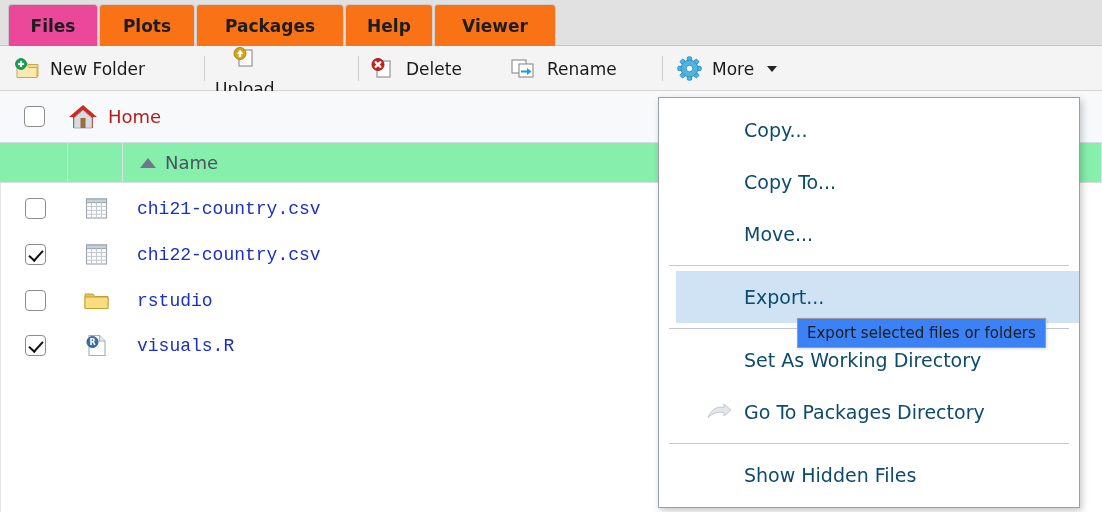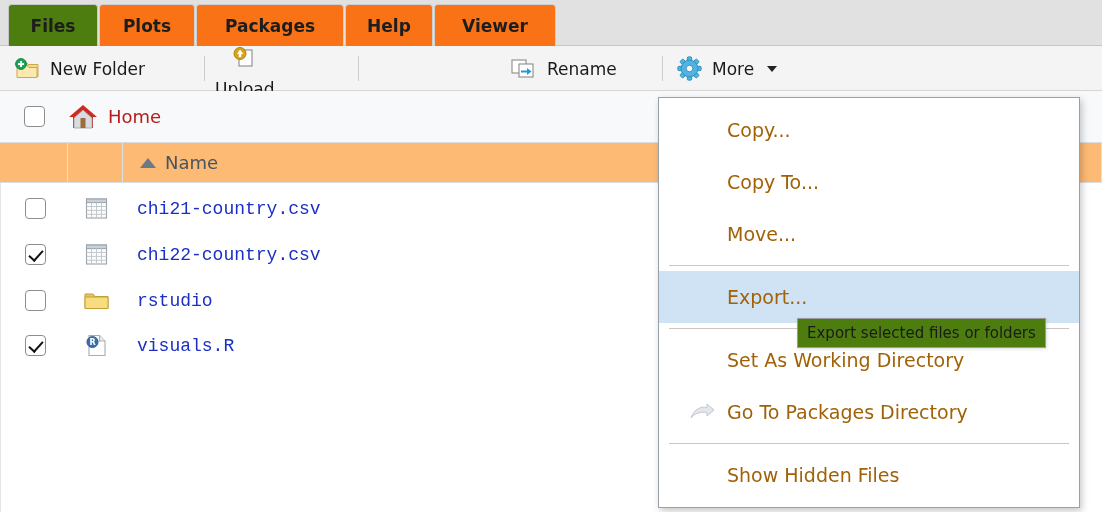--- a/index.html
+++ b/index.html
@@ -44,21 +44,21 @@
     display: flex;
     align-items: center;
     justify-content: center;
     font-size: 17px;
     font-weight: bold;
     color: #1d1d1d;
     cursor: pointer;
     z-index: 2;
   }
   .tab.active {
-    background: #4d7c0f;
+    background: #ec4899;
     border-color: #c6c6c6;
     z-index: 3;
   }
 
   
   #toolbar {
     position: absolute;
     left: 0; top: 46px;
     width: 1102px; height: 45px;
     background: #f4f4f4;
@@ -109,21 +109,21 @@
     margin-left: 10px;
     cursor: pointer;
     text-align: right;
   }
 
   
   #colhdr {
     position: absolute;
     left: 0; top: 143px;
     width: 1102px; height: 40px;
-    background: #fdba74;
+    background: #86efac;
     box-sizing: border-box;
     border-bottom: 1px solid #d9dde0;
   }
   .hcell {
     position: absolute;
     top: 0;
     height: 39px;
     box-sizing: border-box;
     border-right: 1px solid #dde1e4;
     display: flex;
@@ -198,24 +198,25 @@
     box-sizing: border-box;
     z-index: 40;
     padding: 6px 0 6px 0;
   }
   .mitem {
     position: relative;
     height: 52px;
     display: flex;
     align-items: center;
     font-size: 19px;
-    color: #a16207;
+    color: #0c4a6e;
     cursor: pointer;
     padding-left: 68px;
     box-sizing: border-box;
+    margin-left: 17px;
   }
   .mitem.hl { background: #cfe3f5; text-align: center; }
   .msep {
     height: 1px;
     background: #c7c7c7;
     margin: 5px 10px;
   }
   .micon {
     position: absolute;
     left: 30px;
@@ -223,21 +224,21 @@
     transform: translateY(-50%);
     width: 26px; height: 20px;
     display: flex;
     align-items: center;
   }
 
   
   #tooltip {
     position: absolute;
     left: 797px; top: 318px;
-    background: #4d7c0f;
+    background: #3b82f6;
     border: 1px solid #9b9b9b;
     box-shadow: 1px 1px 3px rgba(0,0,0,0.14);
     font-size: 15px;
     color: #1b1b1b;
     padding: 5px 9px;
     white-space: nowrap;
     z-index: 60;
   }
 
   .icowrap { display: flex; align-items: center; flex: 0 0 auto; }
@@ -282,20 +283,33 @@
     <div class="tbtn" style="left: 215px; flex-direction: column;">
       <span class="icowrap">
         <svg width="26" height="23" viewBox="0 0 26 23">
           <rect x="7" y="4" width="13" height="16" fill="#fff" stroke="#8b8b8b" stroke-width="1.1"></rect>
           <circle cx="8" cy="7.5" r="6" fill="#d9a317" stroke="#a87c0c" stroke-width="0.9"></circle>
           <polygon points="8,3.6 11.4,8 5,8" fill="#fff"></polygon>
           <rect x="6.7" y="7.6" width="2.6" height="3.6" fill="#fff"></rect>
         </svg>
       </span>
       <span>Upload</span>
+    </div>
+    <div class="tbtn" style="left: 370px;">
+      <span class="icowrap">
+        <svg width="26" height="23" viewBox="0 0 26 23">
+          <rect x="7" y="4" width="13" height="16" fill="#fff" stroke="#8b8b8b" stroke-width="1.1"></rect>
+          <circle cx="8" cy="7.5" r="6" fill="#cc1f20" stroke="#951414" stroke-width="0.9"></circle>
+          <g stroke="#fff" stroke-width="2.2" stroke-linecap="round">
+            <line x1="5.6" y1="5.1" x2="10.4" y2="9.9"></line>
+            <line x1="10.4" y1="5.1" x2="5.6" y2="9.9"></line>
+          </g>
+        </svg>
+      </span>
+      <span>Delete</span>
     </div>
     <div class="tbtn" style="left: 510px;">
       <span class="icowrap">
         <svg width="27" height="23" viewBox="0 0 27 23">
           <rect x="2" y="3" width="14" height="13" fill="#fff" stroke="#8b8b8b" stroke-width="1.1"></rect>
           <rect x="9" y="7" width="14" height="13" fill="#fff" stroke="#8b8b8b" stroke-width="1.1"></rect>
           <g fill="#1b9ee0">
             <polygon points="11,13.5 17,13.5 17,11 21.5,14.5 17,18 17,15.5 11,15.5"></polygon>
           </g>
         </svg>

